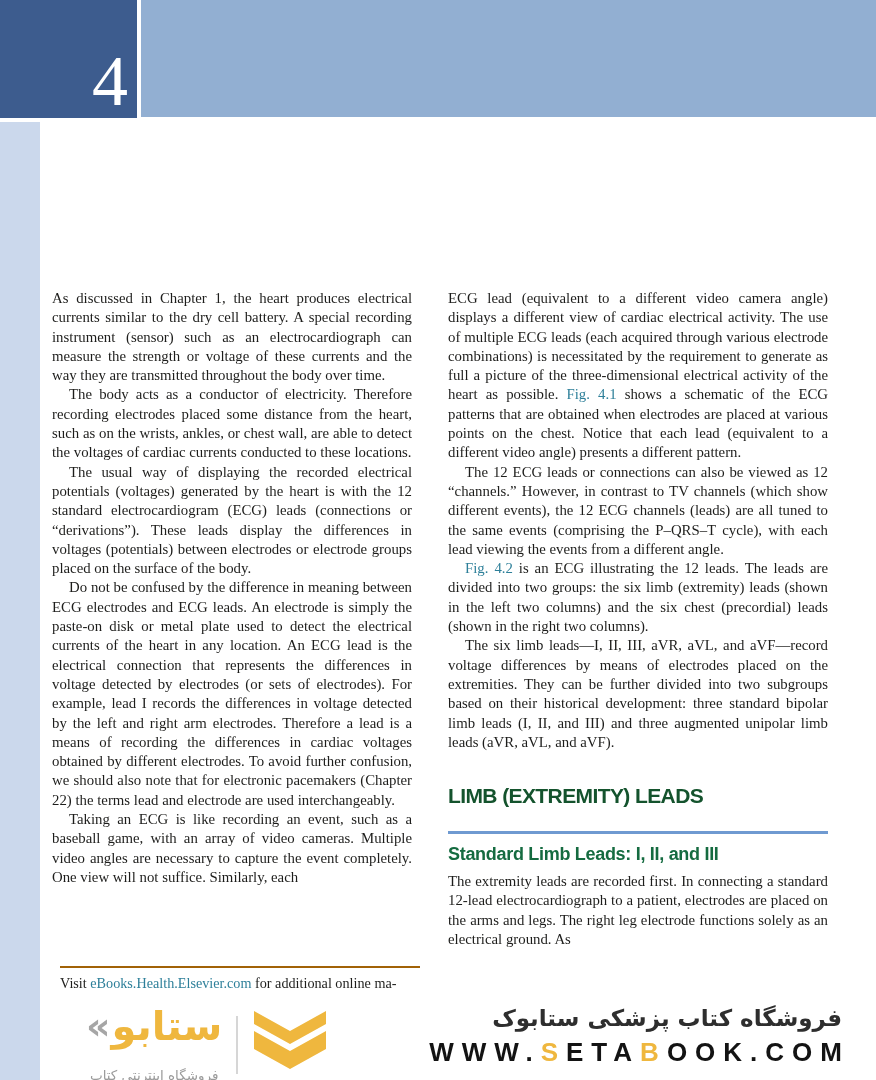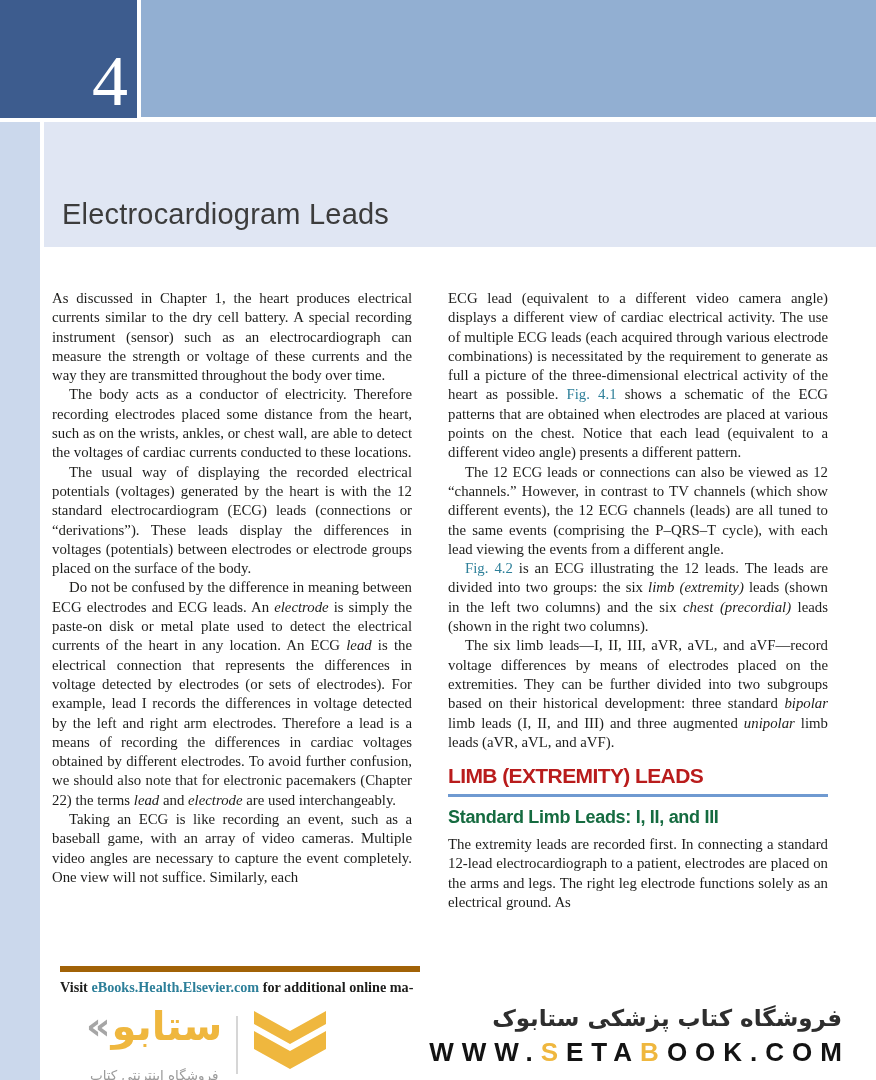--- a/index.html
+++ b/index.html
@@ -14,31 +14,31 @@
   .title-band{position:absolute;left:44px;top:122px;width:832px;height:125px;background:#e0e6f3;}
   .page-title{position:absolute;left:18px;bottom:16px;margin:0;
               font:400 29px/1.1 "Liberation Sans","DejaVu Sans",sans-serif;color:#3c3c3c;letter-spacing:0.2px;}
 
   
   .col{position:absolute;top:289px;overflow:hidden;}
   .col-left{left:52px;width:360px;height:676px;}
   .col-right{left:448px;width:380px;height:722px;}
   .body-para{margin:0;text-align:justify;font-size:14.8px;line-height:19.3px;color:#1d1d1b;}
   .body-para.indent{text-indent:17px;}
-  .seg-i{font-style:italic;}
+  .seg-i{}
   .seg-link{color:#2d7f99;}
   .seg-gold{color:#efb73e;}
 
-  .sec-h1{font:700 21px/1.1 "Liberation Sans","DejaVu Sans",sans-serif;color:#b91c1c;letter-spacing:-0.6px;
-          border-bottom:3px solid #6f9ad1;padding-bottom:7px;margin:12px 0 10px 0;}
+  .sec-h1{font:700 21px/1.1 "Liberation Sans","DejaVu Sans",sans-serif;color:#14532d;letter-spacing:-0.6px;
+          border-bottom:3px solid #6f9ad1;padding-bottom:24px;margin:32px 0 10px 0;}
   .sec-h2{font:700 18px/1.15 "Liberation Sans","DejaVu Sans",sans-serif;color:#156b40;letter-spacing:-0.3px;margin:0 0 7px 0;}
 
   
-  .footnote{position:absolute;left:60px;top:966px;width:360px;border-top:6px solid #a16207;
-            padding-top:6px;font-size:14.2px;line-height:1.3;color:#1d1d1b;text-align:justify;font-weight:bold;}
+  .footnote{position:absolute;left:60px;top:966px;width:360px;border-top:2px solid #a16207;
+            padding-top:6px;font-size:14.2px;line-height:1.3;color:#1d1d1b;text-align:justify;}
 
   
   .footer{position:absolute;left:0;top:1000px;width:876px;height:80px;}
   .logo{position:absolute;left:86px;top:6px;display:flex;align-items:center;gap:14px;}
   .logo-text-block{display:flex;flex-direction:column;align-items:center;}
   .logo-wordmark{display:flex;align-items:center;direction:ltr;}
   .logo-kaf{font:700 38px/1 "DejaVu Sans",sans-serif;color:#a6a6a6;margin-right:1px;}
   .logo-word{font:700 40px/1 "DejaVu Sans",sans-serif;color:#efb73e;}
   .logo-tagline{font:400 13.5px/1.2 "DejaVu Sans",sans-serif;color:#9b9b9b;margin-top:21px;}
   .logo-divider{width:2px;height:58px;background:#d6d6d6;}
@@ -51,23 +51,20 @@
 <body>
 
 <div class="page">
 
   <div class="chapter-box">
     <span class="chapter-num">4</span>
   </div>
   <div class="header-band"></div>
   <div class="side-strip"></div>
 
-  <div class="title-band">
-    <h1 class="page-title">Electrocardiogram Leads</h1>
-  </div>
 
   <div class="col col-left">
       <p class="body-para"><span>As discussed in Chapter 1, the heart produces electrical currents similar to the dry cell battery. A special recording instrument (sensor) such as an electrocardiograph can measure the strength or voltage of these currents and the way they are transmitted throughout the body over time.</span></p>
       <p class="body-para indent"><span>The body acts as a conductor of electricity. Therefore recording electrodes placed some distance from the heart, such as on the wrists, ankles, or chest wall, are able to detect the voltages of cardiac currents conducted to these locations.</span></p>
       <p class="body-para indent"><span>The usual way of displaying the recorded electrical potentials (voltages) generated by the heart is with the 12 standard electrocardiogram (ECG) leads (connections or “derivations”). These leads display the differences in voltages (potentials) between electrodes or electrode groups placed on the surface of the body.</span></p>
       <p class="body-para indent"><span>Do not be confused by the difference in meaning between ECG electrodes and ECG leads. An </span><span class="seg-i">electrode</span><span> is simply the paste-on disk or metal plate used to detect the electrical currents of the heart in any location. An ECG </span><span class="seg-i">lead</span><span> is the electrical connection that represents the differences in voltage detected by electrodes (or sets of electrodes). For example, lead I records the differences in voltage detected by the left and right arm electrodes. Therefore a lead is a means of recording the differences in cardiac voltages obtained by different electrodes. To avoid further confusion, we should also note that for electronic pacemakers (Chapter 22) the terms </span><span class="seg-i">lead</span><span> and </span><span class="seg-i">electrode</span><span> are used interchangeably.</span></p>
       <p class="body-para indent"><span>Taking an ECG is like recording an event, such as a baseball game, with an array of video cameras. Multiple video angles are necessary to capture the event completely. One view will not suffice. Similarly, each</span></p>
     </div>
   <div class="col col-right">
       <p class="body-para"><span>ECG lead (equivalent to a different video camera angle) displays a different view of cardiac electrical activity. The use of multiple ECG leads (each acquired through various electrode combinations) is necessitated by the requirement to generate as full a picture of the three-dimensional electrical activity of the heart as possible. </span><span class="seg-link">Fig. 4.1</span><span> shows a schematic of the ECG patterns that are obtained when electrodes are placed at various points on the chest. Notice that each lead (equivalent to a different video angle) presents a different pattern.</span></p>

